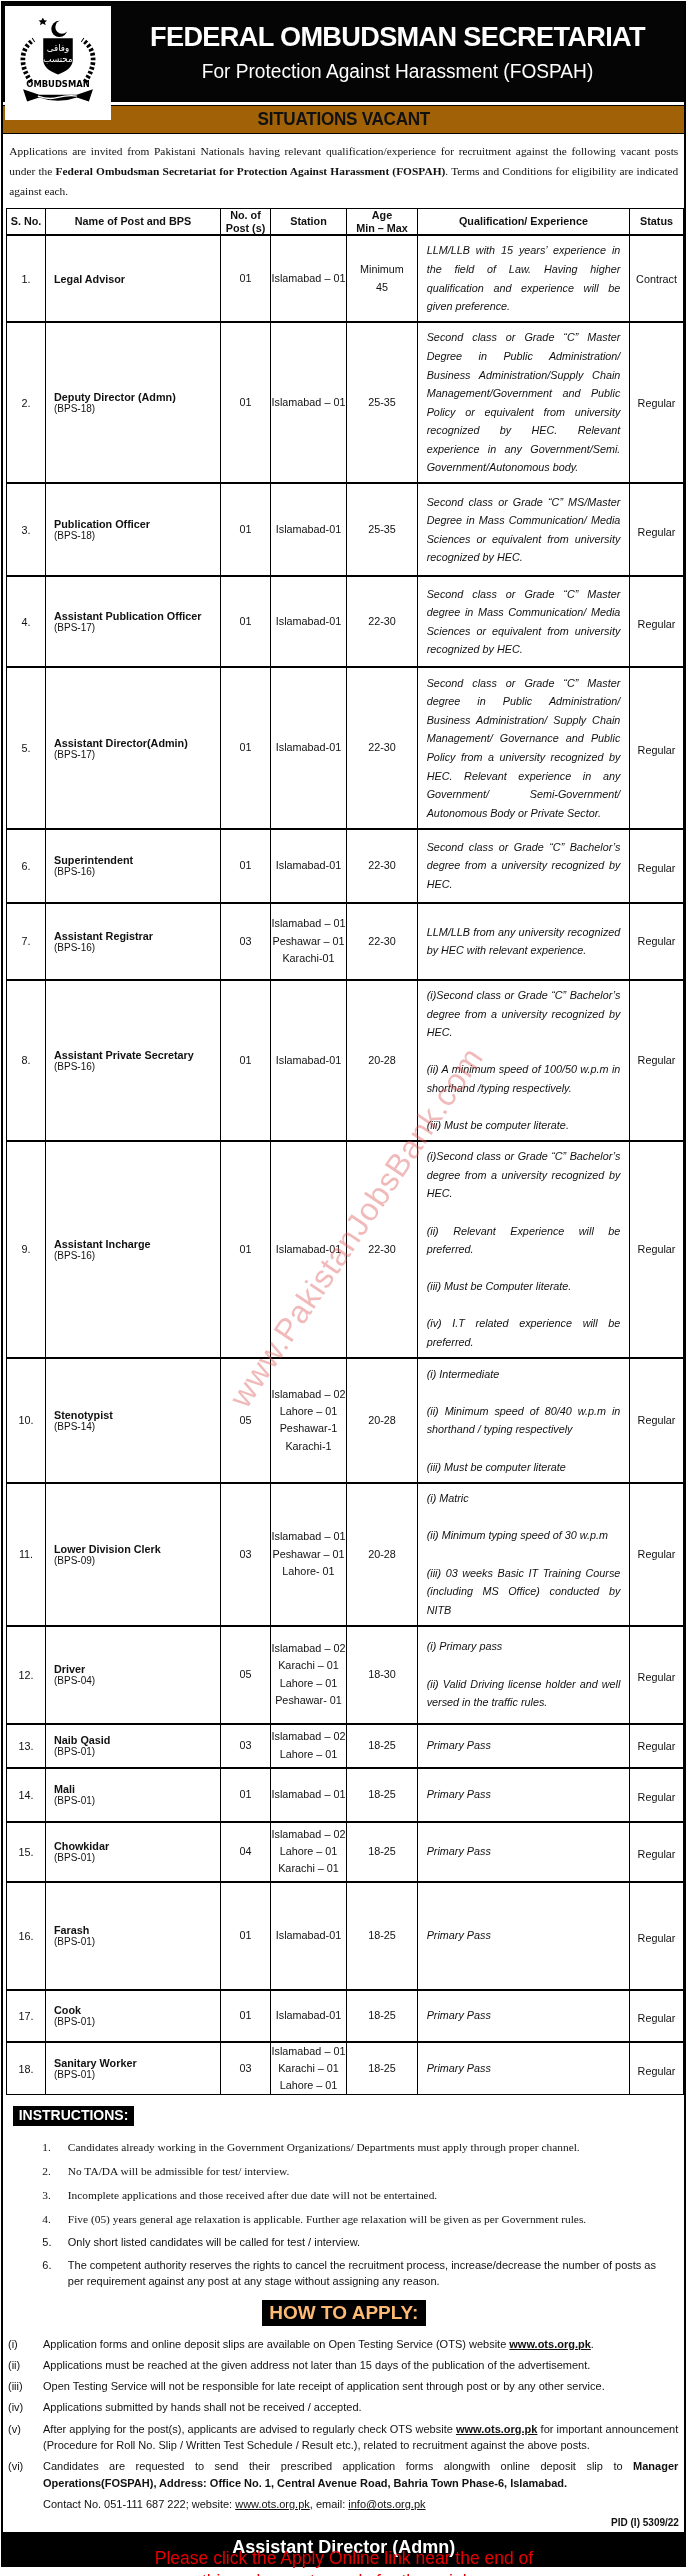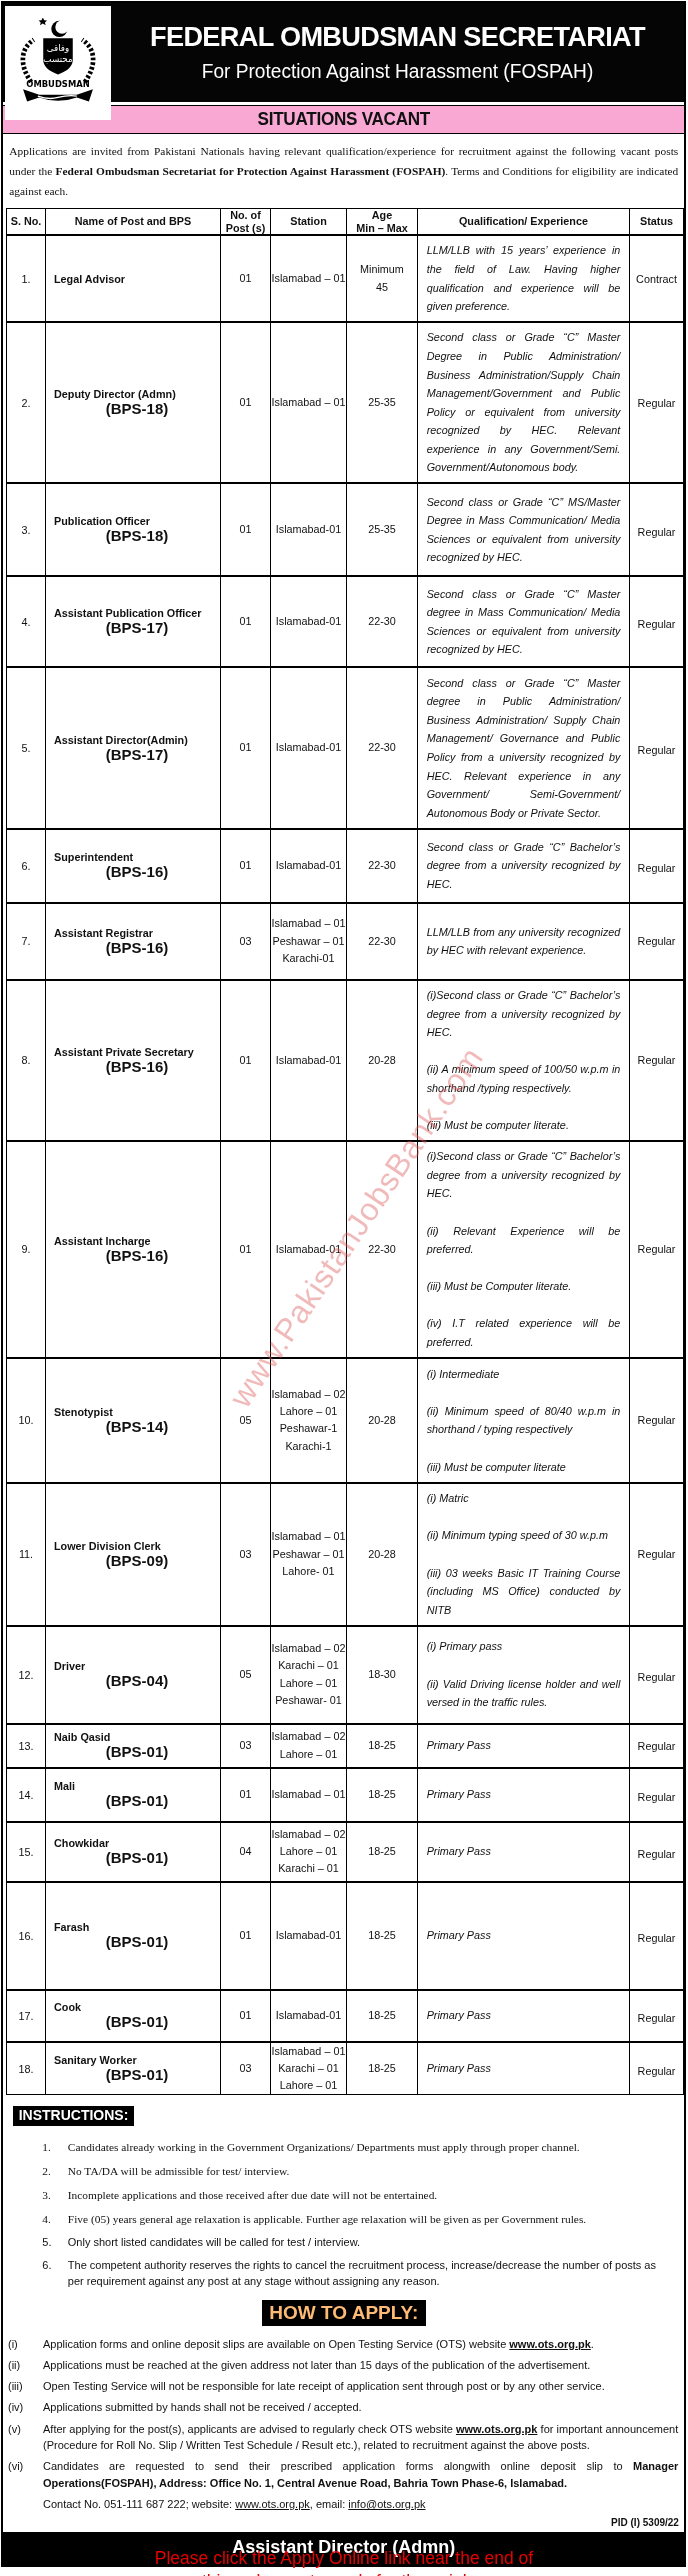--- a/index.html
+++ b/index.html
@@ -9,39 +9,39 @@
   .ad { position:absolute; left:1.3px; top:1.3px; width:685px; border:2px solid #000; background:#fff; }
 
   
   .hdr { background:#050505; display:flex; height:99px; }
   .logo-box { width:106px; height:114px; background:#fff; margin:2.7px 0 2.7px 2px; flex:none;
               display:flex; align-items:center; justify-content:center; }
   .hdr-titles { flex:1; color:#fff; text-align:center; padding-top:17.5px; }
   .hdr-title { font-size:28px; font-weight:bold; letter-spacing:-0.7px; transform:scaleX(.97); }
   .hdr-sub { font-size:19.5px; margin-top:7.4px; transform:scaleX(.98); }
 
-  .sv-bar { margin-top:2.7px; background:#f9a8d4; border-top:1.3px solid #000; border-bottom:1.3px solid #000;
+  .sv-bar { margin-top:2.7px; background:#a16207; border-top:1.3px solid #000; border-bottom:1.3px solid #000;
             text-align:center; padding:2px 0 3.4px; }
   .sv-bar span { display:inline-block; font-size:19px; font-weight:bold; letter-spacing:-0.3px; transform:scaleX(.9); }
 
   
   .intro { font-family:"Liberation Serif", serif; font-size:11.4px; line-height:1.75;
            text-align:justify; padding:8px 6px 6px; }
   .b { font-weight:bold; } .u { text-decoration:underline; }
 
   
   table.vac { border-collapse:collapse; table-layout:fixed; width:678px; margin:0 2.7px; border:1.3px solid #000; }
   table.vac th, table.vac td { border:0.7px solid #000; vertical-align:middle; }
   table.vac thead tr { height:24px; }
   table.vac thead th { font-size:10.8px; font-weight:bold; text-align:center; white-space:pre-line; line-height:1.15; border-bottom:1.3px solid #000; }
   table.vac tbody tr { border-top:2px solid #000; }
   .c-sno { text-align:center; font-size:10.8px; }
   .c-name { padding-left:8px; }
   .pname { font-weight:bold; font-size:10.8px; }
-  .pbps  { font-weight:bold; font-size:15px;text-align:center; }
+  .pbps  { font-weight:normal; font-size:10px; }
   .c-posts, .c-age { text-align:center; font-size:10.8px; white-space:pre-line; line-height:1.6; }
   .c-station { text-align:center; font-size:10.8px; white-space:pre-line; line-height:1.6; }
   .c-qual { padding:5.4px 8.7px; font-size:10.8px; line-height:1.72; white-space:pre-line; text-align:justify;font-style:italic; }
   .c-status { text-align:center; font-size:10.8px; }
   td.pos-top { vertical-align:top; padding-top:4.7px; }
 
   
   .watermark { position:absolute; left:101px; top:1209px; width:511px; text-align:center;
                transform:rotate(-56deg); font-size:32px; letter-spacing:0.7px;
                color:rgba(222,90,90,.42); pointer-events:none; z-index:5; }

